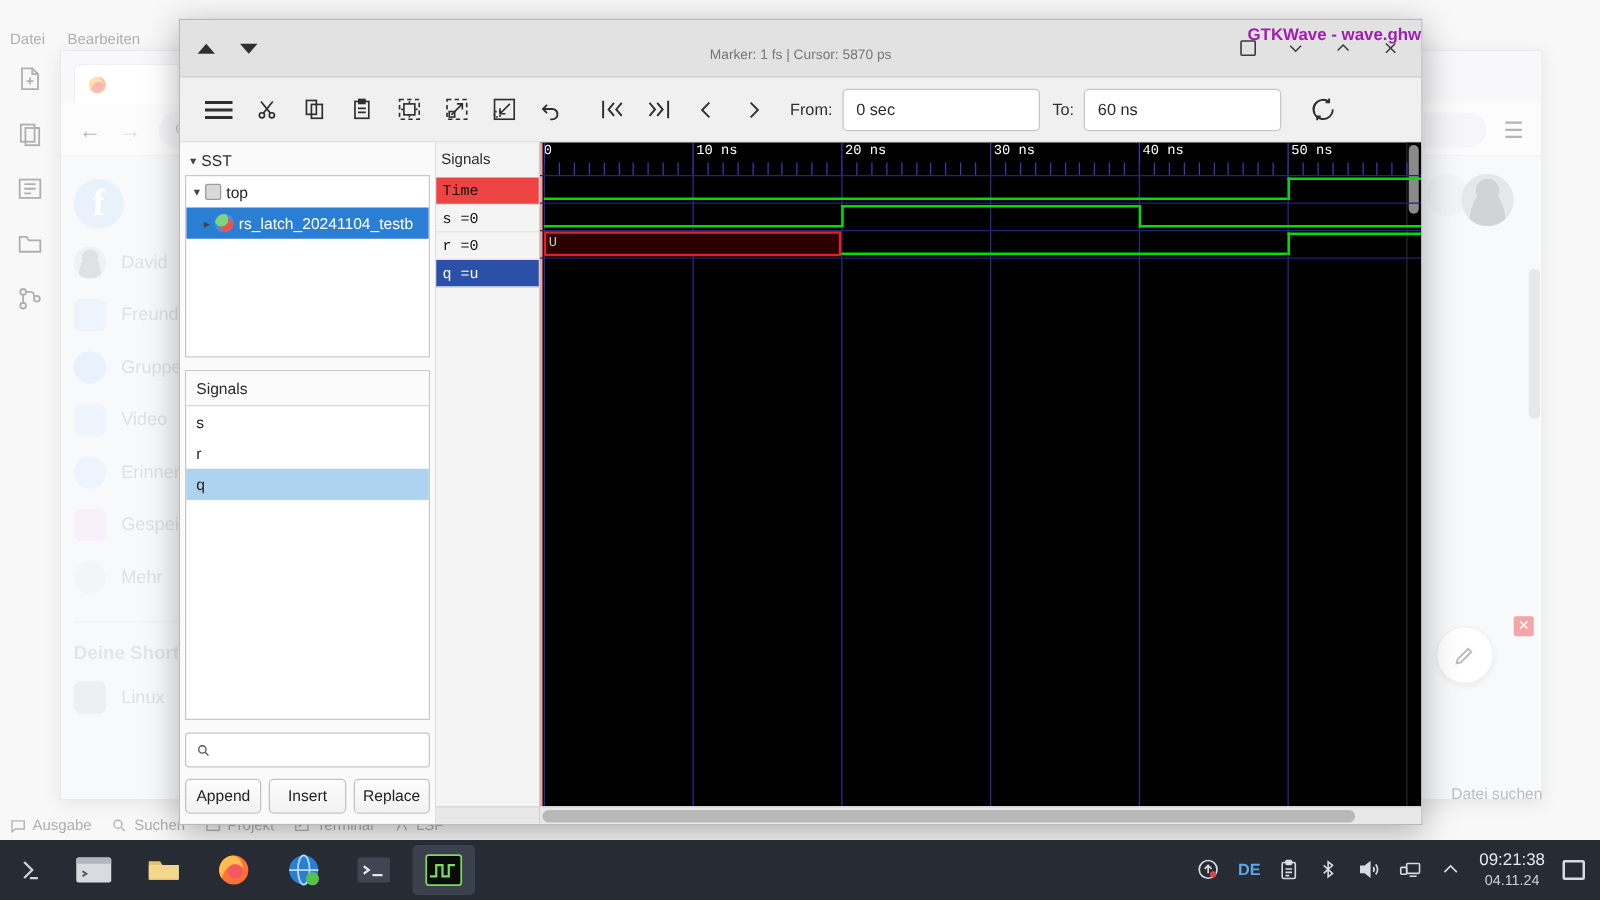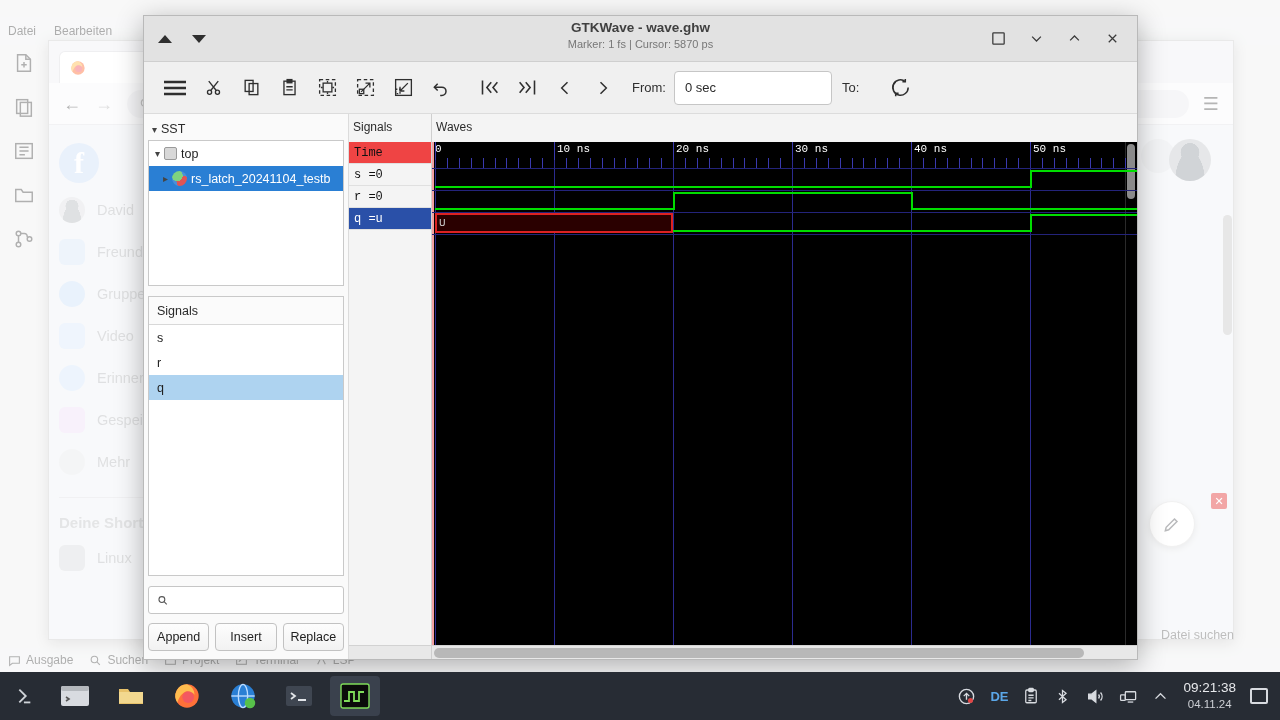--- a/index.html
+++ b/index.html
@@ -152,21 +152,21 @@
     display: flex; align-items: center; position: relative;
   }
   .gw-hdr-left { display: flex; align-items: center; gap: 20px; padding-left: 14px; }
   .tri { width: 0; height: 0; }
   .tri-up { border-left: 7px solid transparent; border-right: 7px solid transparent; border-bottom: 8px solid #2f2f2f; }
   .tri-down { border-left: 7px solid transparent; border-right: 7px solid transparent; border-top: 8px solid #2f2f2f; }
   .gw-titlewrap {
     position: absolute; left: 0; right: 0; top: 4px;
     text-align: center; pointer-events: none;
   }
-  .gw-title { font-size: 13.5px; font-weight: bold; color: #404040; }
+  .gw-title { font-size: 13.5px; font-weight: bold; color: #a21caf; text-align: right; }
   .gw-subtitle { font-size: 11px; color: #777; margin-top: 3px; }
   .gw-hdr-right {
     margin-left: auto; display: flex; align-items: center; gap: 16px; padding-right: 14px;
   }
   .wbtn { width: 22px; height: 22px; display: flex; align-items: center; justify-content: center; color: #3a3a3a; }
 
   .gw-toolbar {
     height: 52px; background: #f0f0f0; border-bottom: 1px solid #dcdcdc;
     display: flex; align-items: center; gap: 0px; padding: 0 12px;
   }
@@ -587,20 +587,23 @@
         <svg width="20" height="20" viewBox="0 0 24 24" fill="none" stroke="#2f2f2f" stroke-width="1.8">
             <path d="M9 5l7 7-7 7"></path>
           </svg>
       </div>
 
       <span class="fld-label">From:</span>
       <div class="fld">
         <span>0 sec</span>
       </div>
       <span class="fld-label">To:</span>
+      <div class="fld">
+        <span>60 ns</span>
+      </div>
       <div class="tb" style="margin-left:14px">
         <svg width="23" height="23" viewBox="0 0 24 24" fill="none" stroke="#2f2f2f" stroke-width="1.6">
             <path d="M20 12a8 8 0 11-3-6.2"></path>
             <path d="M4 12a8 8 0 013-6.2"></path>
             <path d="M17 3v3h-3"></path>
             <path d="M7 21v-3h3"></path>
           </svg>
       </div>
     </div>
 
@@ -651,21 +654,20 @@
         <div class="names-title">Signals</div>
         <div class="name-cell time">Time</div>
         <div class="name-cell">s =0</div>
         <div class="name-cell">r =0</div>
         <div class="name-cell sel">q =u</div>
         <div class="names-filler"></div>
         <div class="names-hscroll"></div>
       </div>
 
       <div class="gw-waves">
-        <div class="waves-title">Waves</div>
         <div class="wave-canvas" id="wave-canvas">
           <div class="wave-vscroll">
             <div class="wave-vthumb"></div>
           </div>
         <div class="ruler">
               <div class="ruler-label" style="left: 3px;">0</div>
               <div class="maj-tick" style="left: 3px;"></div>
               <div class="ruler-label" style="left: 125px;">10 ns</div>
               <div class="maj-tick" style="left: 122px;"></div>
               <div class="ruler-label" style="left: 244px;">20 ns</div>

